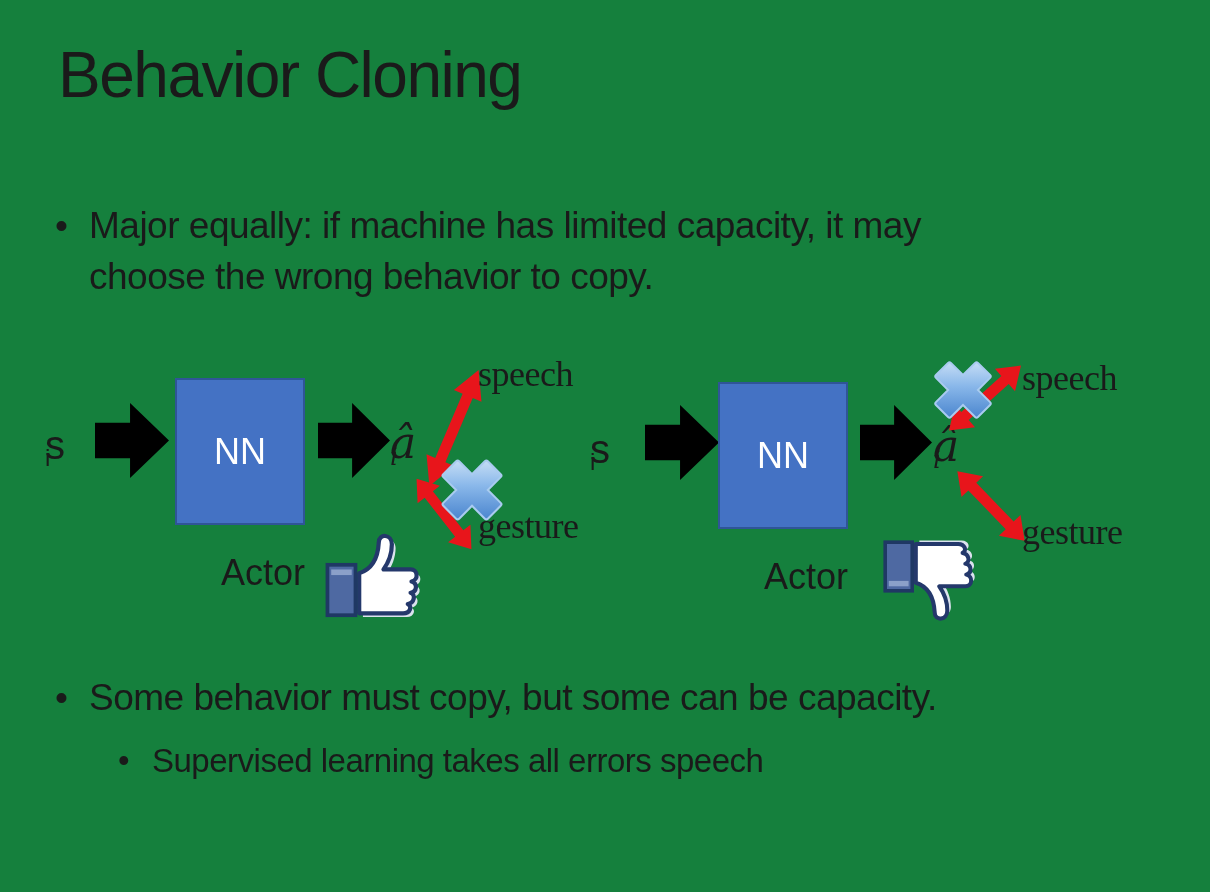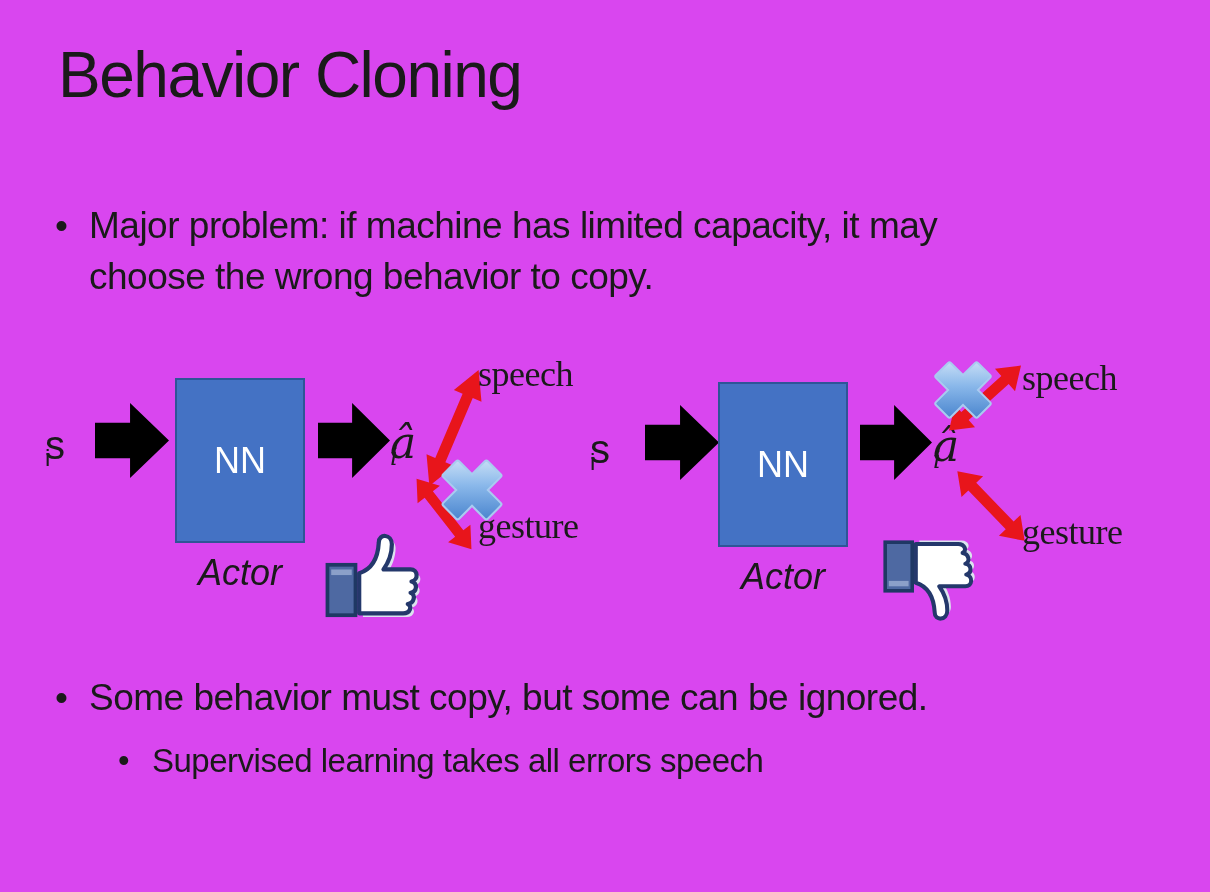--- a/index.html
+++ b/index.html
@@ -1,16 +1,16 @@
 <!DOCTYPE html>
 <html><head>
 <meta charset="utf-8">
 <style>
   html,body{margin:0;padding:0;background:#fff;}
-  .slide{position:relative;width:1210px;height:892px;background:#d946ef;overflow:hidden;
+  .slide{position:relative;width:1210px;height:892px;background:#15803d;overflow:hidden;
          font-family:"Liberation Sans",sans-serif;color:#1a1a1a;}
 
   .title{position:absolute;left:58px;top:38px;font-size:64px;font-weight:300;
          letter-spacing:-1.5px;white-space:nowrap;}
 
   .bullet{position:absolute;display:flex;letter-spacing:-0.5px;line-height:1.38;}
   .bullet .dot{flex:0 0 auto;width:34px;}
   .bullet .btext{flex:1 1 auto;}
   .b1{left:55px;top:200px;width:980px;font-size:37px;}
   .b2{left:55px;top:672px;width:1120px;font-size:37px;}
@@ -18,24 +18,24 @@
 
   .diag{position:absolute;width:640px;height:305px;}
   .diag-left{left:30px;top:345px;}
   .diag-right{left:575px;top:345px;}
   .diag *{position:absolute;}
 
   .s-label{font-size:40px;white-space:nowrap;}
   .sub{position:static;font-size:0.6em;vertical-align:-0.28em;}
 
   .barrow{display:block;}
-  .nnbox{width:130px;height:165px;background:#4472C4;border:2px solid #2F5597;
+  .nnbox{width:130px;height:147px;background:#4472C4;border:2px solid #2F5597;
          box-sizing:border-box;display:flex;align-items:center;justify-content:center;}
   .nnbox .nntext{position:static;color:#fff;font-size:36px;}
-  .actor{width:130px;text-align:center;font-size:36px;font-style:italic;}
+  .actor{width:130px;text-align:right;font-size:36px;}
 
   .ahat{font-family:"DejaVu Serif",serif;font-style:italic;font-size:44px;white-space:nowrap;}
   .ahat .sub{font-size:0.55em;}
 
   .darrow{z-index:1;}
   .cross{z-index:2;}
   .rel-label{z-index:3;font-size:36px;letter-spacing:-0.5px;white-space:nowrap;font-family:Liberation Serif, serif;}
 
   .thumb-down{transform:scaleY(-1);}
 </style>
@@ -51,21 +51,21 @@
     </linearGradient>
   </defs>
 </svg>
 
 <div class="slide">
 
   <div class="title">Behavior Cloning</div>
 
   <div class="bullet b1">
     <span class="dot">•</span>
-    <span class="btext">Major problem: if machine has limited capacity, it may choose the wrong behavior to copy.</span>
+    <span class="btext">Major equally: if machine has limited capacity, it may choose the wrong behavior to copy.</span>
   </div>
 
   <div class="diag diag-left">
 
     <span class="s-label" style="left:15px;top:78px;"><span>s</span><span class="sub">i</span></span>
 
     <svg class="barrow" style="left:65px;top:53px;width:74px;height:85px;" viewBox="0 0 76 86" preserveAspectRatio="none">
       <polygon points="0,25 36,25 36,5 76,43 36,81 36,61 0,61" fill="#000"></polygon>
     </svg>
 
@@ -142,21 +142,21 @@
     <svg class="thumb-down" style="left:303px;top:185px;width:108px;height:100px;" viewBox="0 0 120 100">
       <path d="M42,90 L42,47 C55,43 62,32 63,14 C63,4 77,5 77,16 C77,26 73,36 68,43 L97,43 C105,43 106,54 98,56 C105,58 104,67 97,68 C103,70 101,79 94,80 C99,82 97,90 89,90 Z" fill="#dbe2ee" transform="translate(4,4)"></path>
       <path d="M42,90 L42,47 C55,43 62,32 63,14 C63,4 77,5 77,16 C77,26 73,36 68,43 L97,43 C105,43 106,54 98,56 C105,58 104,67 97,68 C103,70 101,79 94,80 C99,82 97,90 89,90 Z" fill="#ffffff" stroke="#24386b" stroke-width="4.5" stroke-linejoin="round"></path>
       <rect x="8" y="38" width="30" height="54" fill="#4e69a2" stroke="#1f3864" stroke-width="4"></rect>
       <rect x="12" y="43" width="22" height="6" fill="#8ba0c9"></rect>
     </svg>
   </div>
 
   <div class="bullet b2">
     <span class="dot">•</span>
-    <span class="btext">Some behavior must copy, but some can be ignored.</span>
+    <span class="btext">Some behavior must copy, but some can be capacity.</span>
   </div>
 
   <div class="bullet b3">
     <span class="dot">•</span>
     <span class="btext">Supervised learning takes all errors speech</span>
   </div>
 
 </div>
 
 </body></html>

